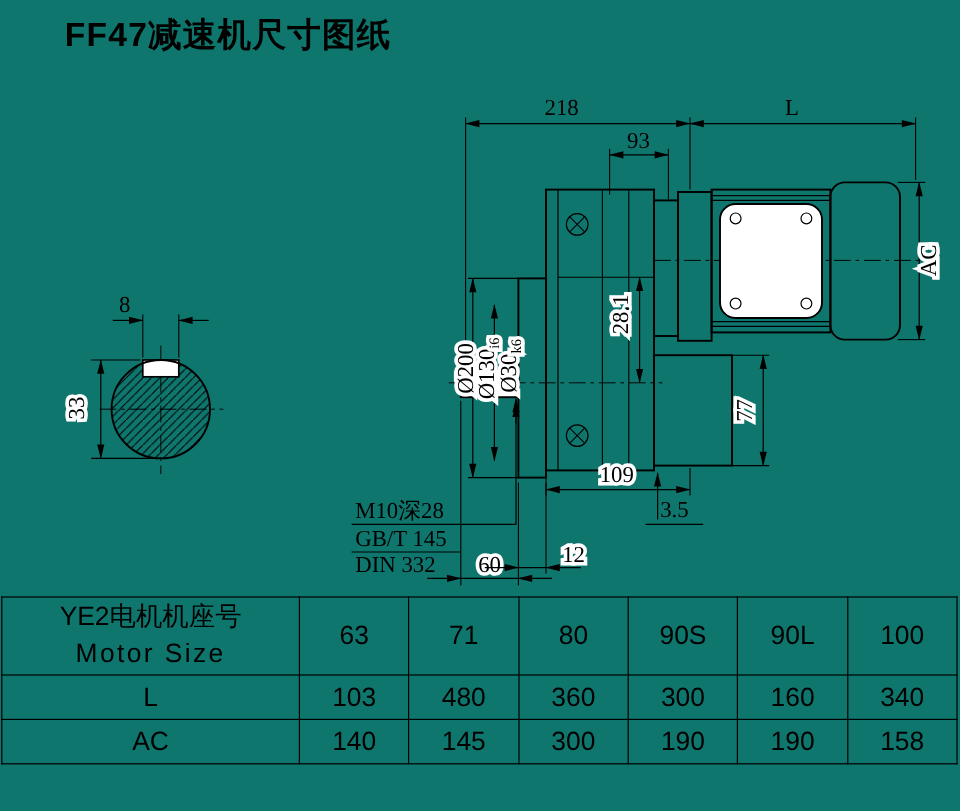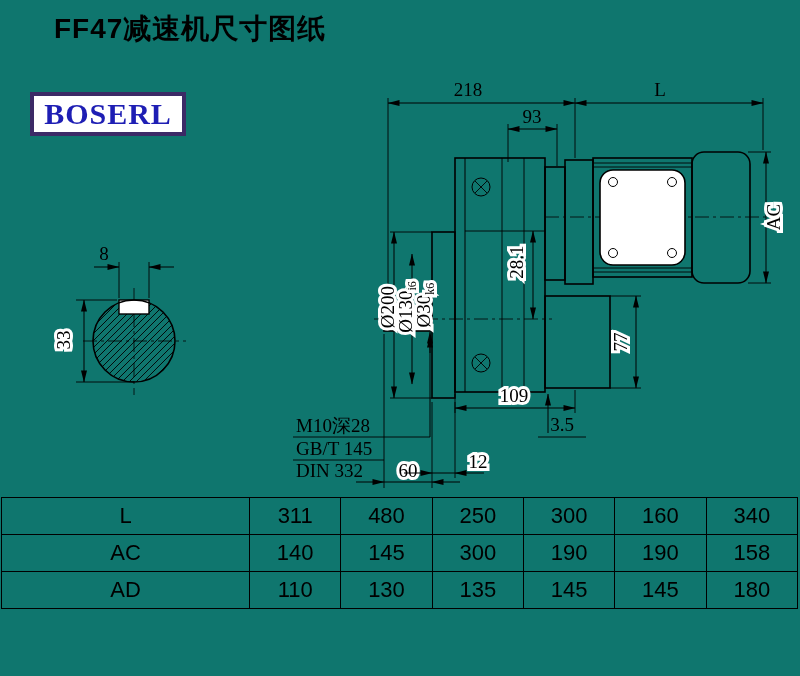--- a/index.html
+++ b/index.html
@@ -32,23 +32,20 @@
   .size-table td.head { line-height:1.4; }
   .head-en { letter-spacing:2px; }
 </style>
 </head>
 <body>
 
 <div class="page">
 
   <h1 class="page-title">FF47减速机尺寸图纸</h1>
 
-  <div class="logo-box">
-    <span class="logo-text">BOSERL</span>
-  </div>
 
   <svg class="drawing" width="800" height="497" viewBox="0 0 800 497">
     <defs>
       <pattern id="hatch" width="7" height="7" patternUnits="userSpaceOnUse">
         <path d="M0,7 L7,0" stroke="#000" stroke-width="0.9"></path>
       </pattern>
       <marker id="mE" markerWidth="13" markerHeight="8" refX="12.5" refY="4" orient="auto" markerUnits="userSpaceOnUse">
         <path d="M13,4 L1,1 L1,7 Z" fill="#000"></path>
       </marker>
       <marker id="mS" markerWidth="13" markerHeight="8" refX="0.5" refY="4" orient="auto" markerUnits="userSpaceOnUse">
@@ -214,43 +211,46 @@
     <colgroup>
       <col style="width:248px">
       <col>
         <col>
         <col>
         <col>
         <col>
         <col>
     </colgroup>
     <tbody>
+        <tr class="hdr">
+      <td class="head">
+        <div>YE2电机机座号</div>
+        <div class="head-en">Motor Size</div>
+      </td>
+      <td>63</td>
+      <td>71</td>
+      <td>80</td>
+      <td>90S</td>
+      <td>90L</td>
+      <td>100</td>
+    </tr>
     <tr>
       <td>L</td>
-      <td>311</td>
+      <td>103</td>
       <td>480</td>
-      <td>250</td>
+      <td>360</td>
       <td>300</td>
       <td>160</td>
       <td>340</td>
     </tr>
     <tr>
       <td>AC</td>
       <td>140</td>
       <td>145</td>
       <td>300</td>
       <td>190</td>
       <td>190</td>
       <td>158</td>
     </tr>
-    <tr>
-      <td>AD</td>
-      <td>110</td>
-      <td>130</td>
-      <td>135</td>
-      <td>145</td>
-      <td>145</td>
-      <td>180</td>
-    </tr>
   </tbody>
     </table>
 
 </div>
 
 </body></html>

